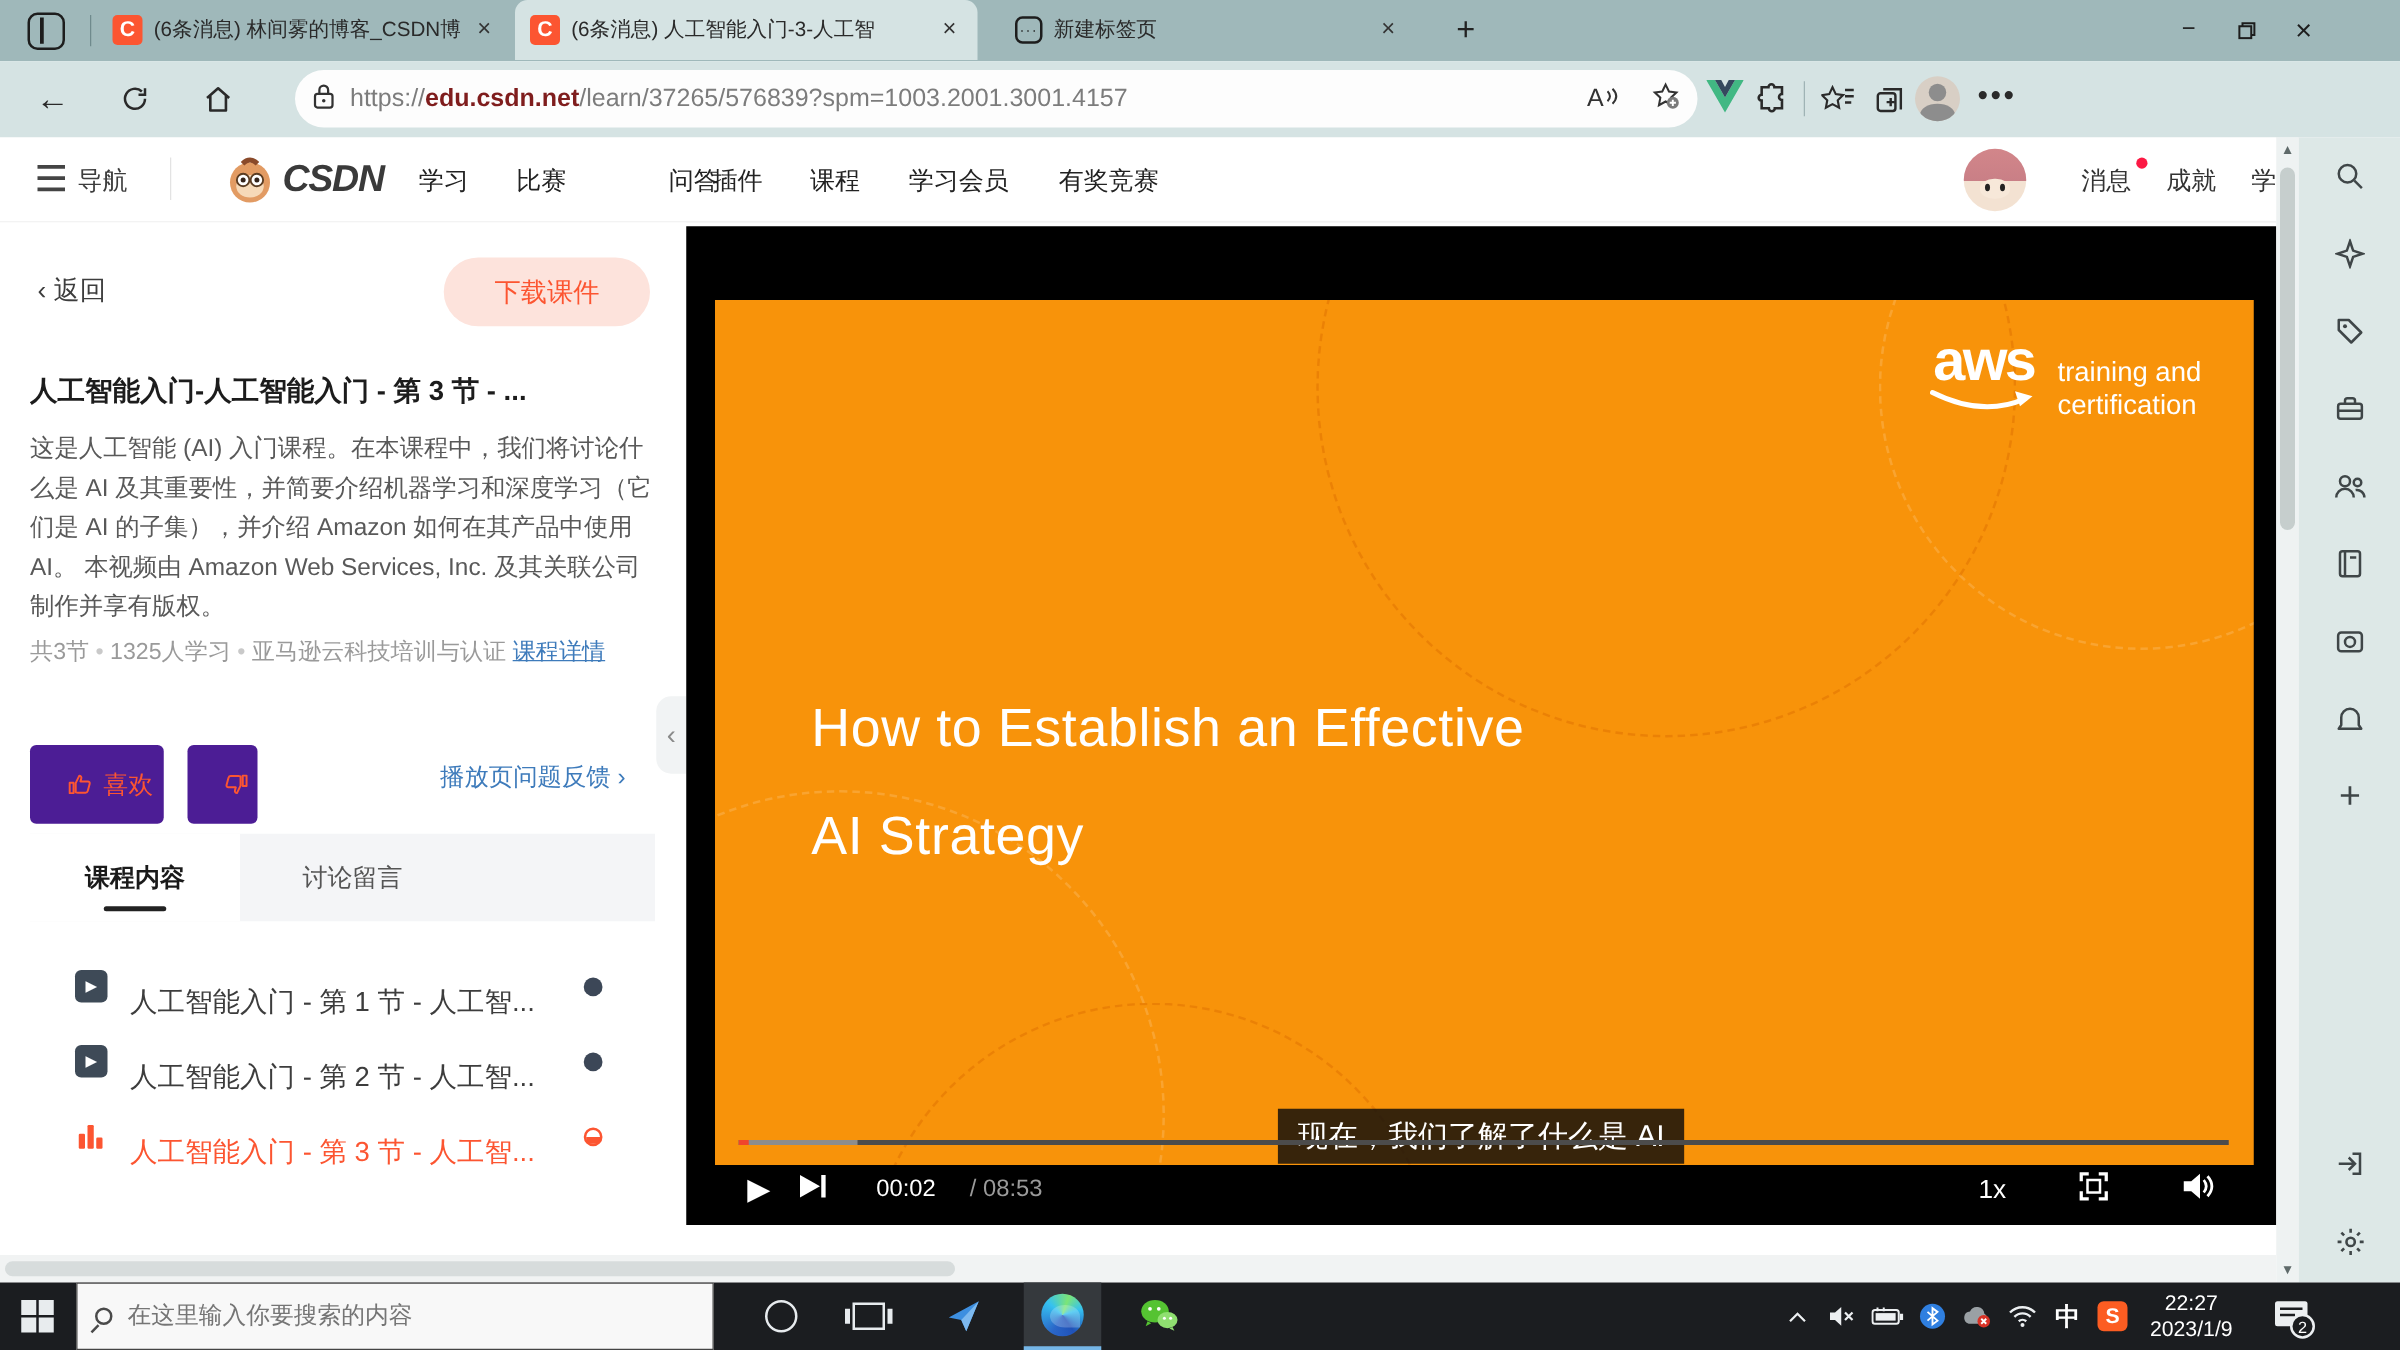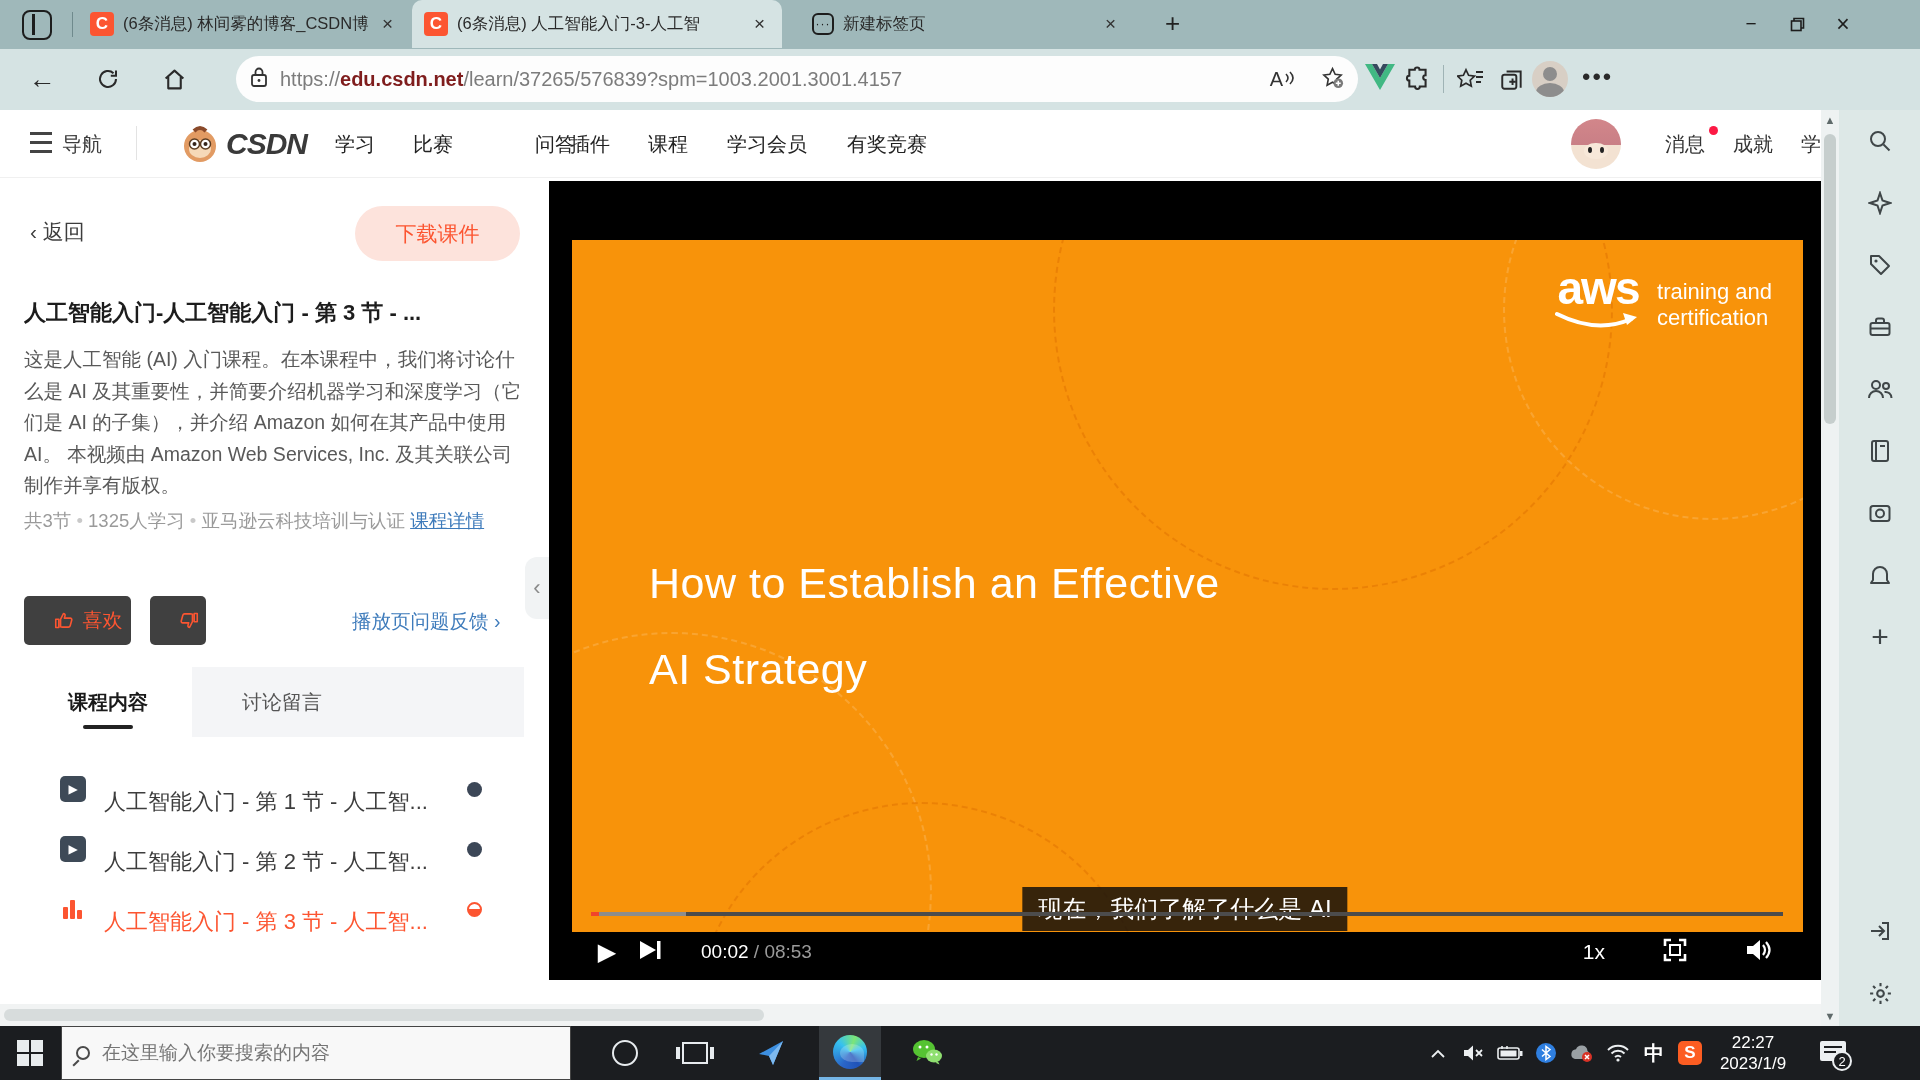--- a/index.html
+++ b/index.html
@@ -49,52 +49,52 @@
   .avatar-girl::before { content:""; position:absolute; left:13px; top:24px; width:24px; height:16px; background:#f7e8d9; border-radius:48%; }
   .avatar-girl::after { content:""; position:absolute; left:17px; top:28px; width:4px; height:6px; background:#222; border-radius:50%; box-shadow:12px 0 0 #222; }
 
   
   .backlink { font-size:21px; color:#3d3d3d; }
   .dl-btn { left:355px; top:206px; width:165px; height:55px; background:#fde3dc; border-radius:28px; color:#fc5531; font-size:21px; display:flex; align-items:center; justify-content:center; }
   .course-title { left:24px; top:298px; width:506px; font-size:22px; font-weight:bold; color:#1c1c1c; white-space:nowrap; overflow:hidden; }
   .course-desc { left:24px; top:344px; width:507px; font-size:19.5px; color:#595959; line-height:31.5px; }
   .stats { left:24px; top:506px; width:507px; font-size:18.5px; color:#9a9a9a; line-height:30px; }
   .stats .lnk { color:#3e7bbb; text-decoration:underline; }
-  .likebtn { height:49px; background:#404040; border-radius:5px; color:#fc5531; font-size:20px; display:flex; align-items:center; justify-content:center; gap:8px;padding-left:21px; }
+  .likebtn { height:63px; background:#4c1d95; border-radius:5px; color:#fc5531; font-size:20px; display:flex; align-items:center; justify-content:center; gap:8px;padding-left:21px; }
   .feedback { font-size:19.5px; color:#3e7bbb; }
   .collapse-handle { left:525px; top:557px; width:24px; height:62px; background:#f1f3f4; border-radius:12px 0 0 12px; color:#8a8a8a; font-size:22px; display:flex; align-items:center; justify-content:center; }
   .tabsbox { left:24px; top:667px; width:500px; height:70px; background:#f4f5f7; }
   .ctab { height:70px; display:flex; align-items:center; justify-content:center; font-size:20px; }
   .ctab.on { width:168px; background:#fff; color:#1a1a1a; font-weight:bold; position:relative; }
   .ctab.on::after { content:""; position:absolute; left:59px; bottom:8px; width:50px; height:4px; background:#222; border-radius:2px; }
   .ctab.off { position:absolute; left:168px; top:0; width:180px; color:#555; }
   .plrow { left:24px; top:0; width:500px; height:60px; display:flex; align-items:center; gap:18px; }
   .plicon { width:26px; height:26px; border-radius:5px; background:#3e4a57; color:#fff; font-size:12px; display:flex; align-items:center; justify-content:center; flex:0 0 auto; margin-left:36px; }
   .pltitle { font-size:22px; color:#3d3d3d; white-space:nowrap; overflow:hidden; width:345px;margin-top:26px; }
   .pldot { width:15px; height:15px; border-radius:50%; background:#3c4757; flex:0 0 auto; }
   .plrow.playing .pltitle { color:#fc5531; }
   .plicon.eq { background:transparent; margin-left:36px; }
   .plicon.eq i { position:absolute; bottom:3px; width:4.5px; background:#fc5531; border-radius:1px; }
   .pldot.half { background:linear-gradient(to top,#fc5531 50%,#fff 50%); border:2px solid #fc5531; }
 
   
   .video { left:549px; top:181px; width:1272px; height:799px; background:#000; overflow:hidden; }
   .slide { position:absolute; left:23px; top:59px; width:1231px; height:692px; background:#f8930a; overflow:hidden; }
   .slide-title { position:absolute; left:77px; top:300px; font-size:43px; font-weight:300; color:#fff; line-height:86px; letter-spacing:0.5px; }
-  .awswrap { position:absolute; right:31px; top:26px; display:flex; align-items:center; gap:16px; }
+  .awswrap { position:absolute; right:42px; top:26px; display:flex; align-items:flex-end; gap:16px; }
   .awstag { color:#fff; font-size:22px; line-height:26px; font-weight:300; margin-top:8px; }
   .deco { position:absolute; border:2px dashed rgba(255,255,255,.16); border-radius:50%; }
   .deco2 { position:absolute; border:2.5px dashed rgba(220,110,0,.45); border-radius:50%; }
   .subtitle { position:absolute; left:50%; transform:translateX(-50%); top:706px; background:rgba(12,12,12,.82); color:#fff; font-size:24px; padding:6px 16px; white-space:nowrap; }
   .progress { position:absolute; left:42px; top:731px; width:1192px; height:4px; background:#4c4c4c; }
   .progress .buf { position:absolute; left:0; top:0; height:4px; width:95px; background:#8d8d8d; }
   .progress .played { position:absolute; left:0; top:0; height:4px; width:8px; background:#f0452c; }
   .controls { position:absolute; left:0; top:742px; width:1272px; height:57px; display:flex; align-items:center; color:#fff; }
   .timetxt { font-size:19px; color:#fff; }
-  .timetxt .dim { color:#9a9a9a; }
+  .timetxt .dim { color:#9a9a9a;margin-left:22px; }
   .speed { font-size:21px; color:#fff; }
 
   
   .vscroll { left:1821px; top:110px; width:18px; height:916px; background:#eef2f2; }
   .vscroll .arr { position:absolute; left:0; width:18px; height:20px; color:#5f6a6a; font-size:11px; display:flex; align-items:center; justify-content:center; }
   .vscroll .thumb { position:absolute; left:3px; top:24px; width:12px; height:290px; background:#c6cecd; border-radius:6px; }
   .hscroll { left:0; top:1004px; width:1821px; height:22px; background:#f1f3f3; }
   .hscroll .thumb { position:absolute; left:4px; top:5px; width:760px; height:12px; background:#d7dcdc; border-radius:6px; }
   .sidebar { left:1839px; top:110px; width:81px; height:916px; background:#dde8e7; }
   .sbicon { position:absolute; left:20px; width:42px; height:42px; display:flex; align-items:center; justify-content:center; color:#3f4648; }

